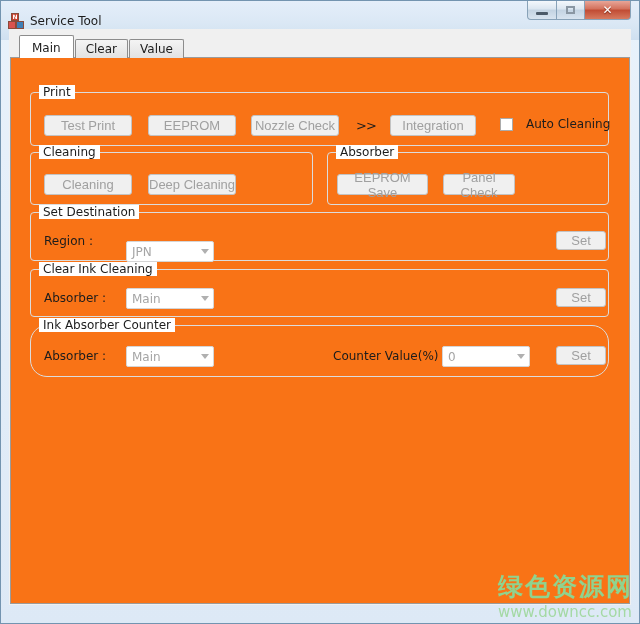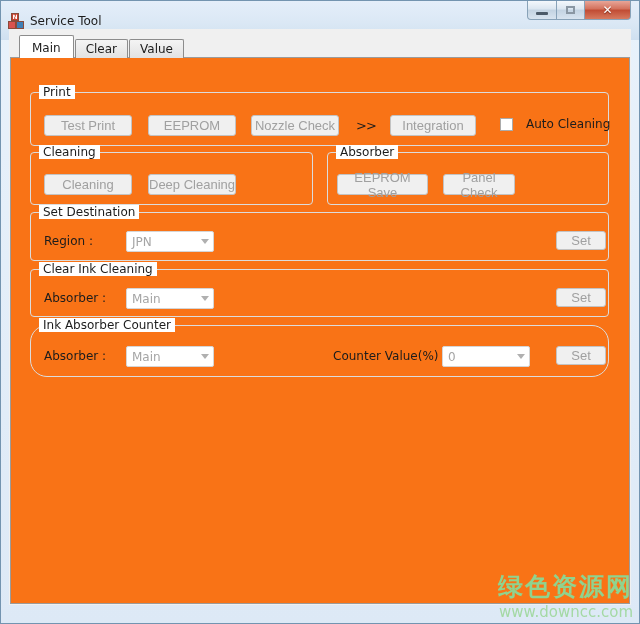--- a/index.html
+++ b/index.html
@@ -87,21 +87,21 @@
   .combo {
     position:absolute; width:88px; height:21px; background:#fff;
     border:1px solid #d5d5d5; border-radius:2px;
     display:flex; align-items:center; cursor:default;
   }
   .combo .val { flex:1; font-size:12px; color:#a5a5a5; padding-left:5px; overflow:hidden; white-space:nowrap; }
   .combo .arrow-box { width:17px; height:100%; display:flex; align-items:center; justify-content:center; }
   .combo .arrow { width:0; height:0; border-left:4px solid transparent; border-right:4px solid transparent; border-top:5px solid #b0b0b0; }
 
   
-  .watermark { position:absolute; right:6px; bottom:2px; text-align:right; z-index:9; pointer-events:none;margin-top:24px; }
+  .watermark { position:absolute; right:6px; bottom:2px; z-index:9; pointer-events:none;margin-top:24px; }
   .watermark .l1 { font-size:25px; font-weight:bold; letter-spacing:2px; }
   .watermark .l2 { font-size:15px; margin-top:0px; }
 </style>
 </head>
 <body>
 
 <div class="window">
 
   <div class="titlebar">
     <div class="app-icon">
@@ -154,21 +154,21 @@
 
       <div class="group" style="left:316px; top:94px; width:282px; height:53px;">
         <div class="group-title">Absorber</div>
         <button class="btn" style="left:9px; top:21px; width:91px;">EEPROM Save</button>
         <button class="btn" style="left:115px; top:21px; width:72px;">Panel Check</button>
       </div>
 
       <div class="group" style="left:19px; top:154px; width:579px; height:49px;">
         <div class="group-title">Set Destination</div>
         <div class="field-label" style="left:13px; top:21px;">Region :</div>
-        <div class="combo" style="left:95px; top:18px;">
+        <div class="combo" style="left:95px; top:28px;">
           <div class="val">JPN</div>
           <div class="arrow-box">
               <div class="arrow"></div>
             </div>
         </div>
         <button class="btn" style="left:525px; top:18px; width:50px; height:19px;">Set</button>
       </div>
 
       <div class="group" style="left:19px; top:211px; width:579px; height:48px;">
         <div class="group-title">Clear Ink Cleaning</div>

